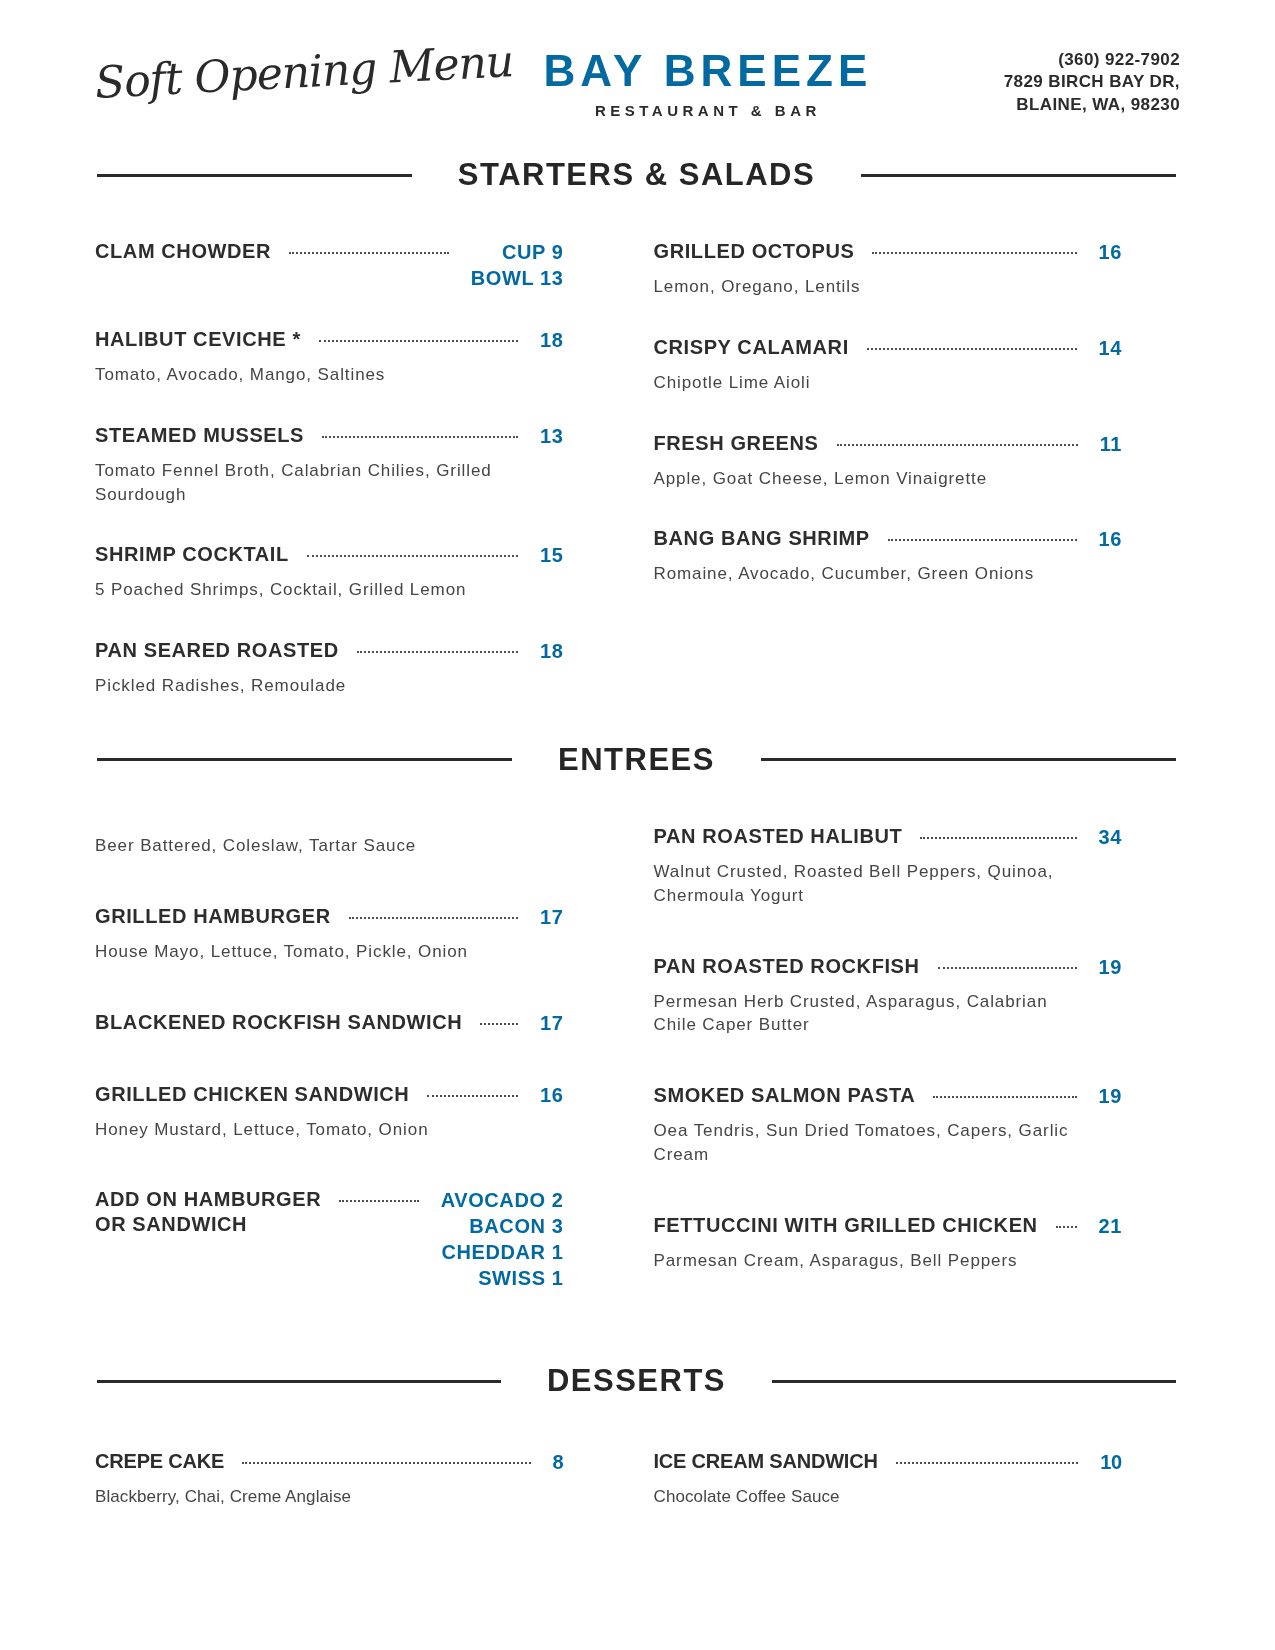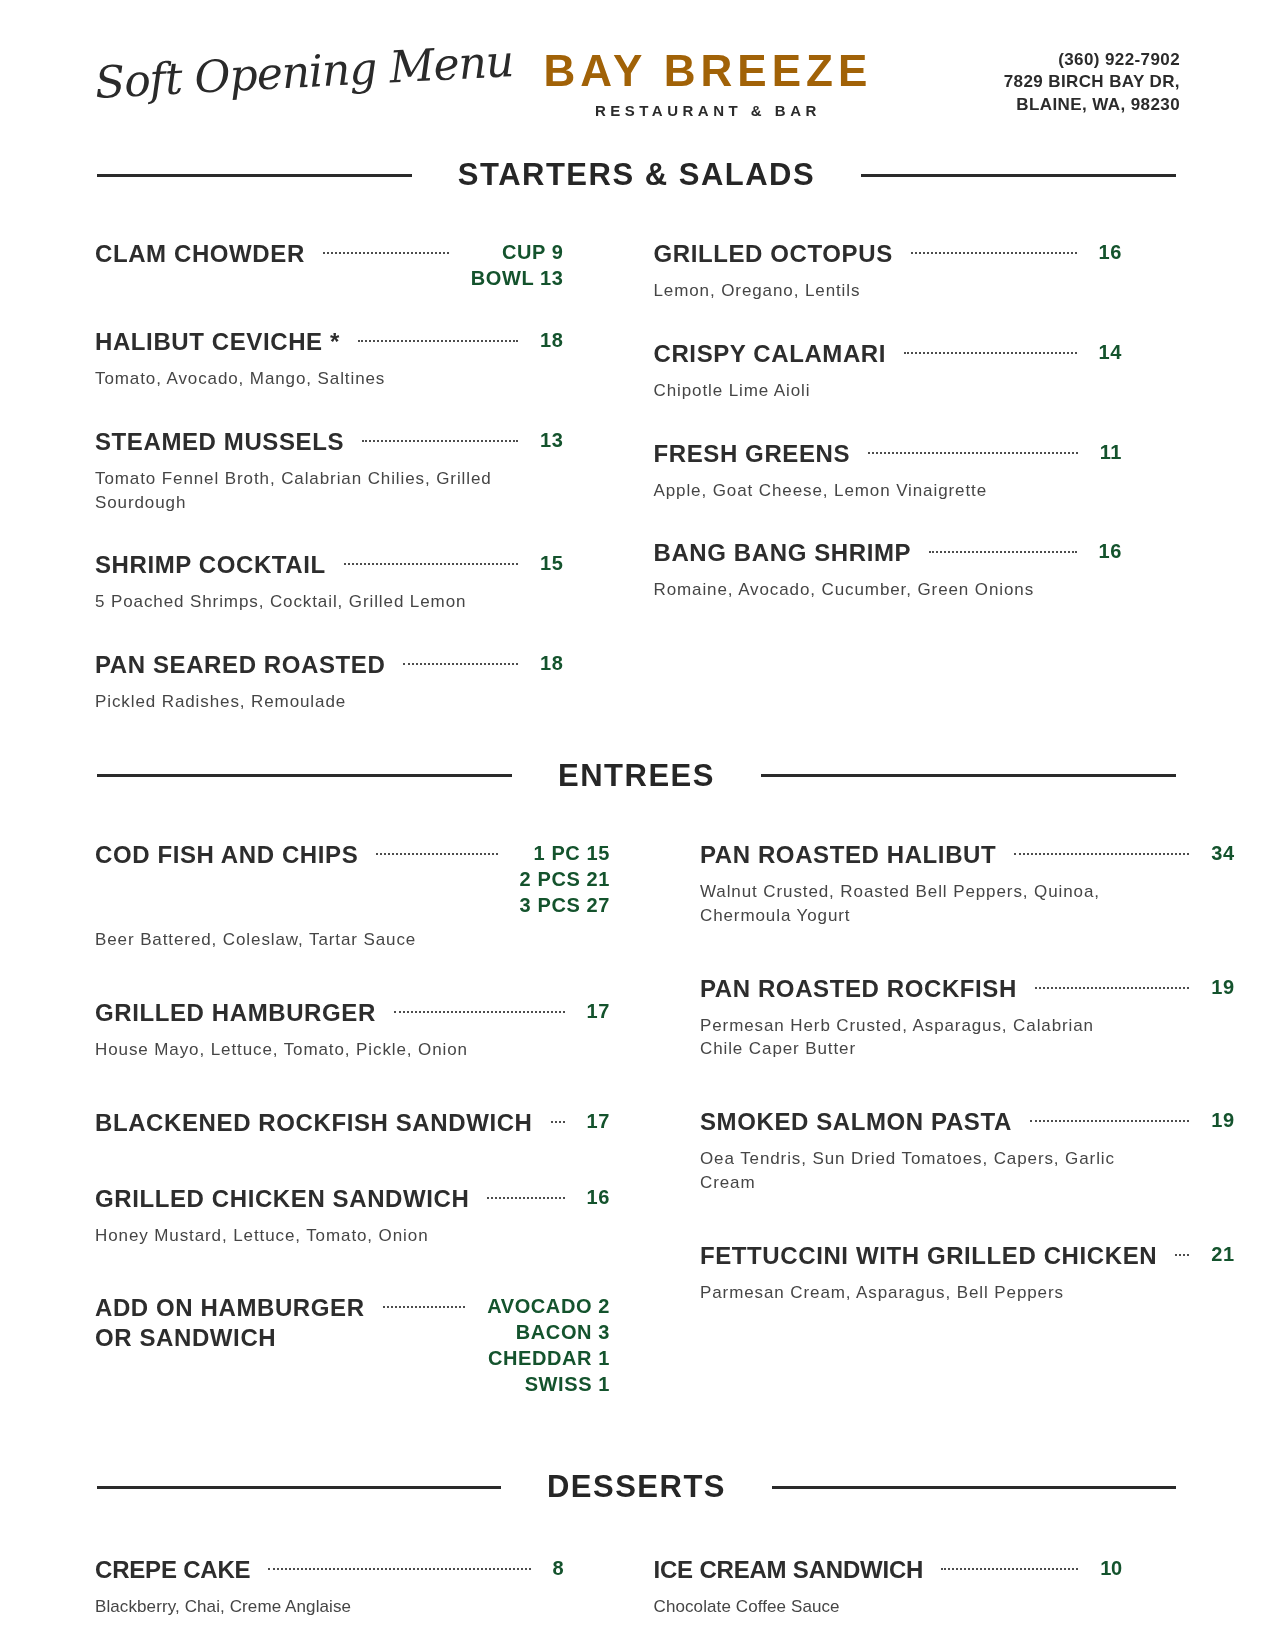--- a/index.html
+++ b/index.html
@@ -29,21 +29,21 @@
     letter-spacing: -1px;
     transform: rotate(-3deg);
     transform-origin: left center;
     white-space: nowrap;
   }
   .brand { text-align: center; padding: 0 30px; }
   .brand-title {
     font-size: 44px;
     font-weight: 700;
     letter-spacing: 5px;
-    color: #a16207;
+    color: #0369a1;
     white-space: nowrap;
   }
   .brand-subtitle {
     font-size: 15px;
     font-weight: 700;
     letter-spacing: 4.5px;
     color: #2b2b2b;
     margin-top: 6px;
   }
   .contact {
@@ -78,39 +78,39 @@
     display: grid;
     grid-template-columns: 1fr 1fr;
     column-gap: 90px;
     padding-right: 58px;
     align-items: start;
   }
   .menu-item { margin-bottom: 36px; }
   .section-entrees .menu-item { margin-bottom: 46px; }
   .item-row { display: flex; align-items: flex-start; }
   .item-name {
-    font-size: 24px;
+    font-size: 20px;
     font-weight: 700;
     letter-spacing: 0.6px;
     color: #2d2d2d;
     line-height: 1.25;
     white-space: nowrap;
   }
   .leader {
     flex: 1;
     min-width: 14px;
     border-bottom: 2px dotted #4d4d4d;
     margin: 13px 22px 0 18px;
     height: 1px;
   }
   .item-price {
     font-size: 20px;
     font-weight: 700;
     letter-spacing: 0.6px;
-    color: #14532d;
+    color: #0369a1;
     text-align: right;
     line-height: 1.3;
     white-space: nowrap;
   }
   .item-desc {
     margin-top: 10px;
     font-size: 17px;
     color: #454545;
     letter-spacing: 0.9px;
     line-height: 1.4;
@@ -264,31 +264,20 @@
       </section>
       <section class="section section-entrees">
         <div class="section-heading">
           <div class="rule"></div>
           <div class="section-title">ENTREES</div>
           <div class="rule"></div>
         </div>
         <div class="columns">
           <div class="column">
             <div class="menu-item">
-              <div class="item-row">
-                <div class="item-name">
-                  <div>COD FISH AND CHIPS</div>
-                </div>
-                <div class="leader"></div>
-                <div class="item-price">
-                  <div>1 PC 15</div>
-                  <div>2 PCS 21</div>
-                  <div>3 PCS 27</div>
-                </div>
-              </div>
               <div class="item-desc">Beer Battered, Coleslaw, Tartar Sauce</div>
             </div>
             <div class="menu-item">
               <div class="item-row">
                 <div class="item-name">
                   <div>GRILLED HAMBURGER</div>
                 </div>
                 <div class="leader"></div>
                 <div class="item-price">
                   <div>17</div>

